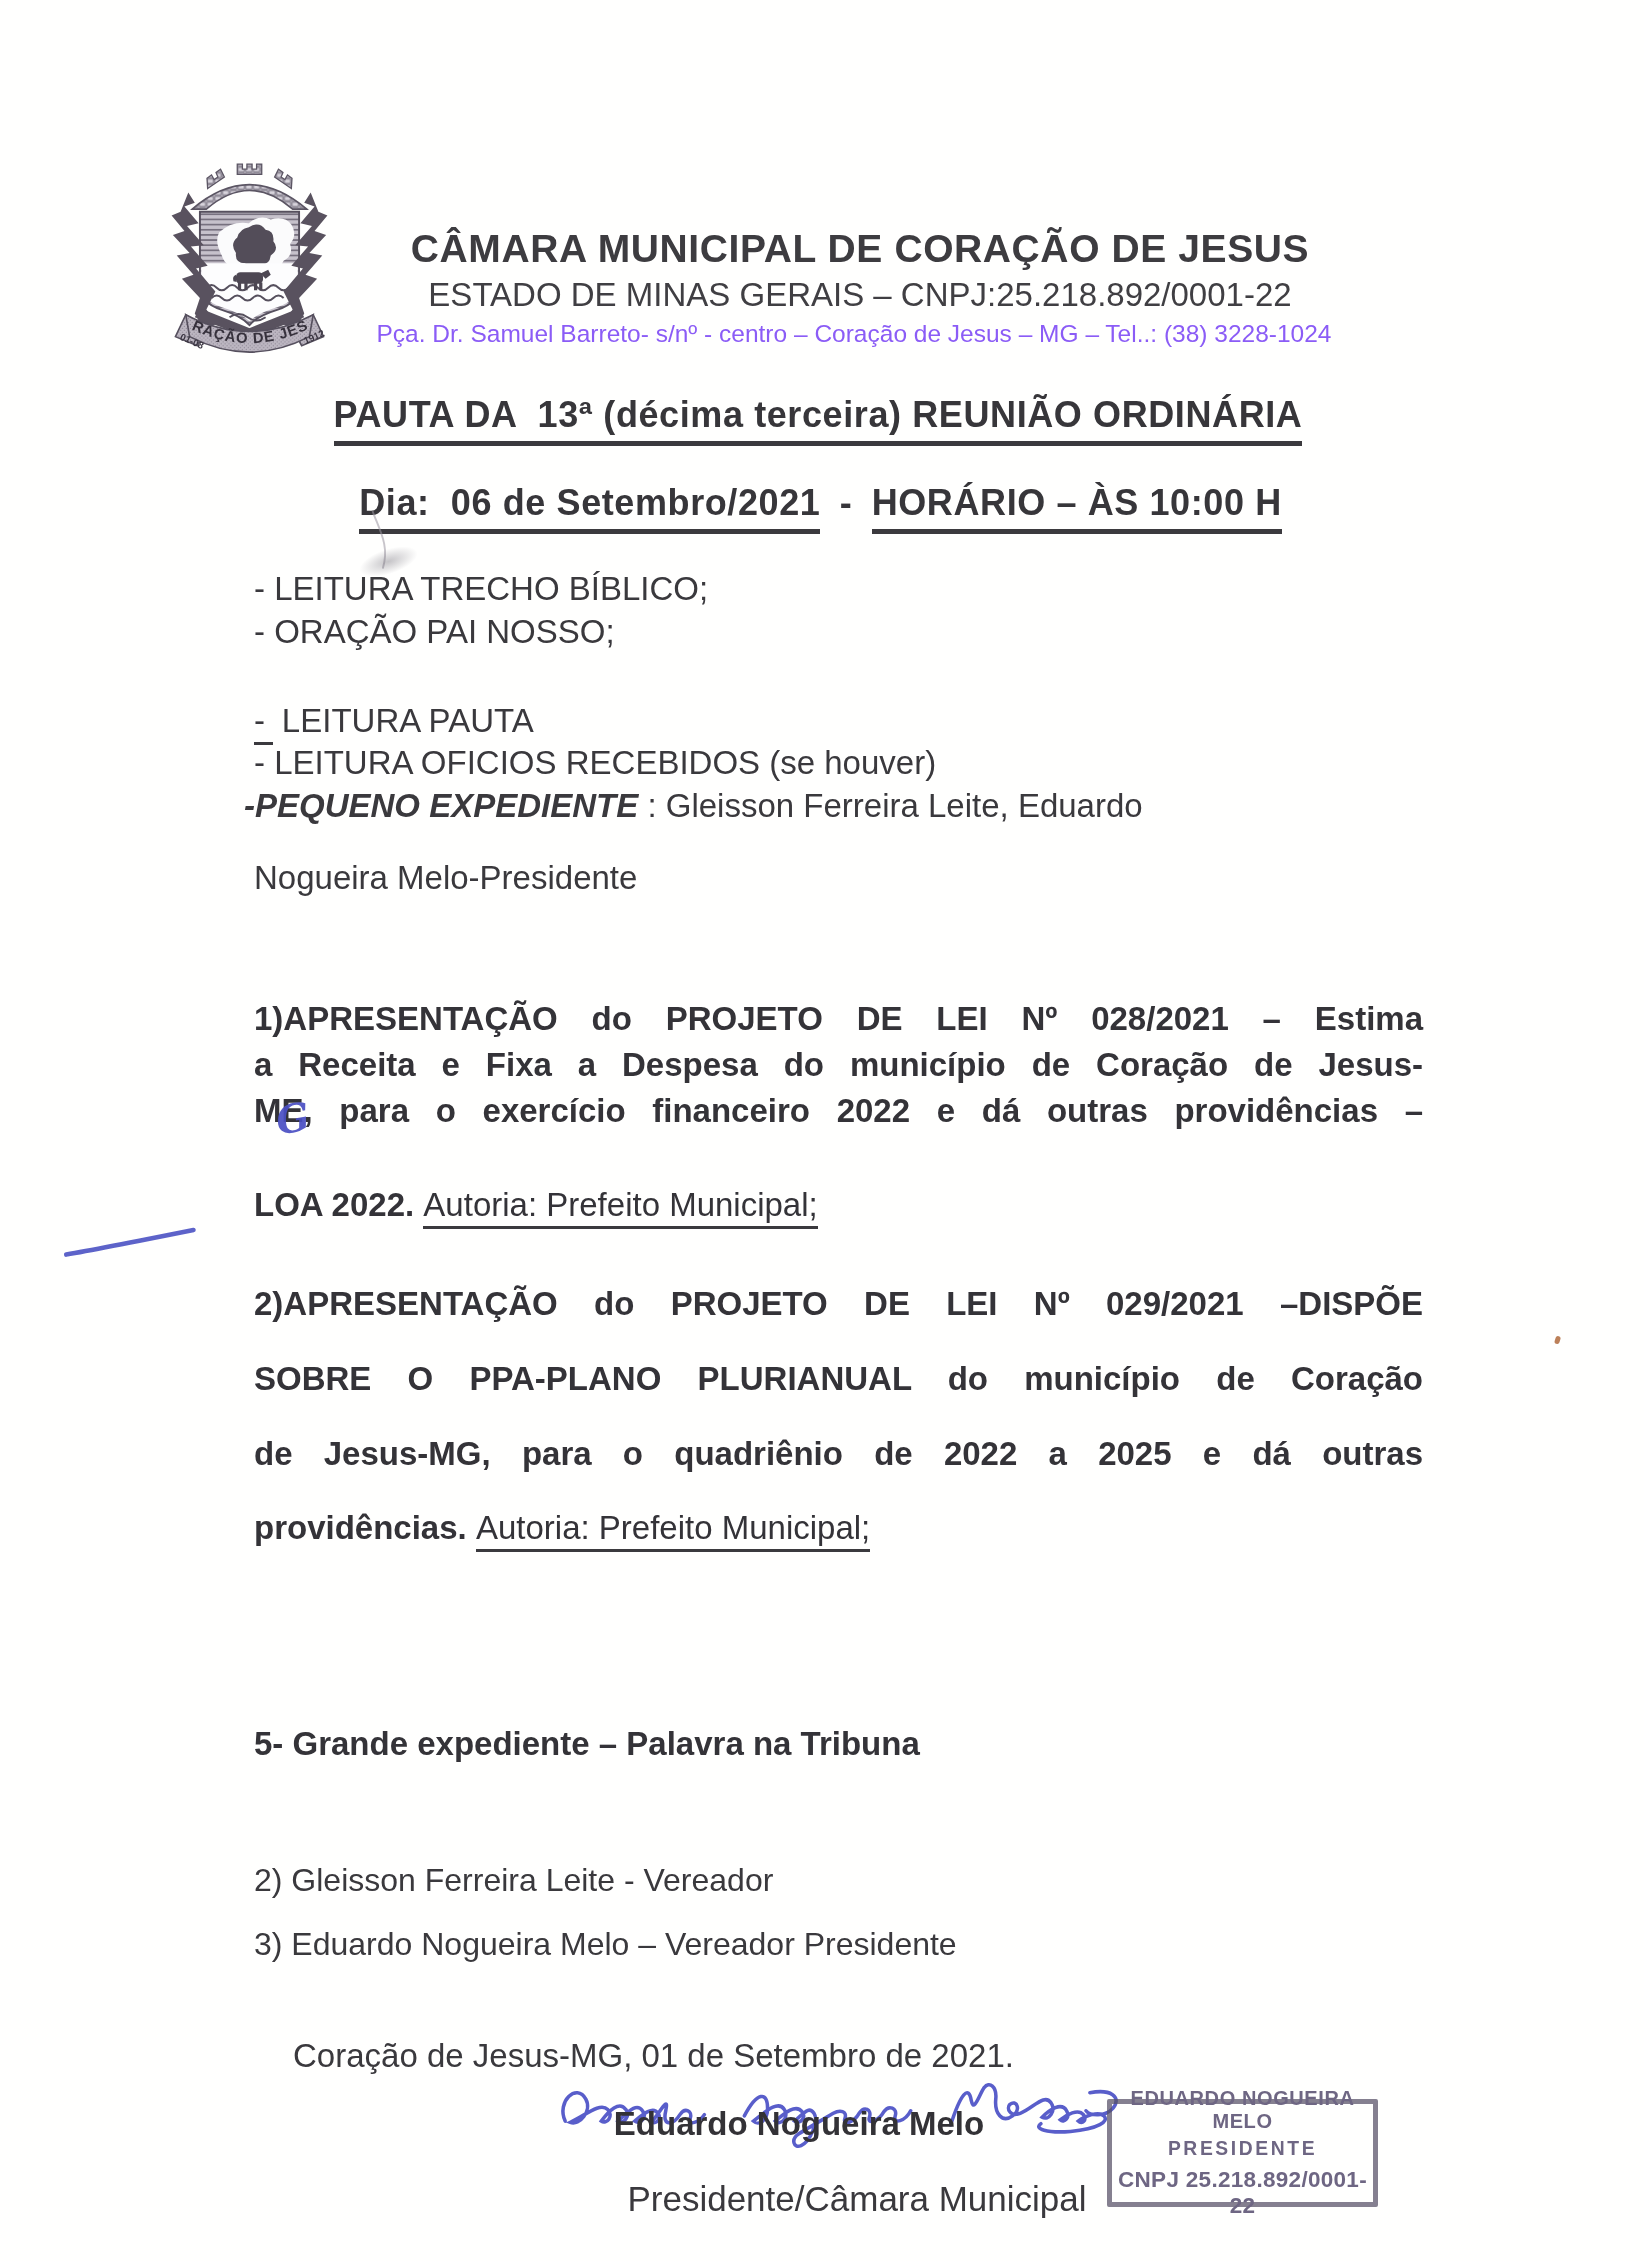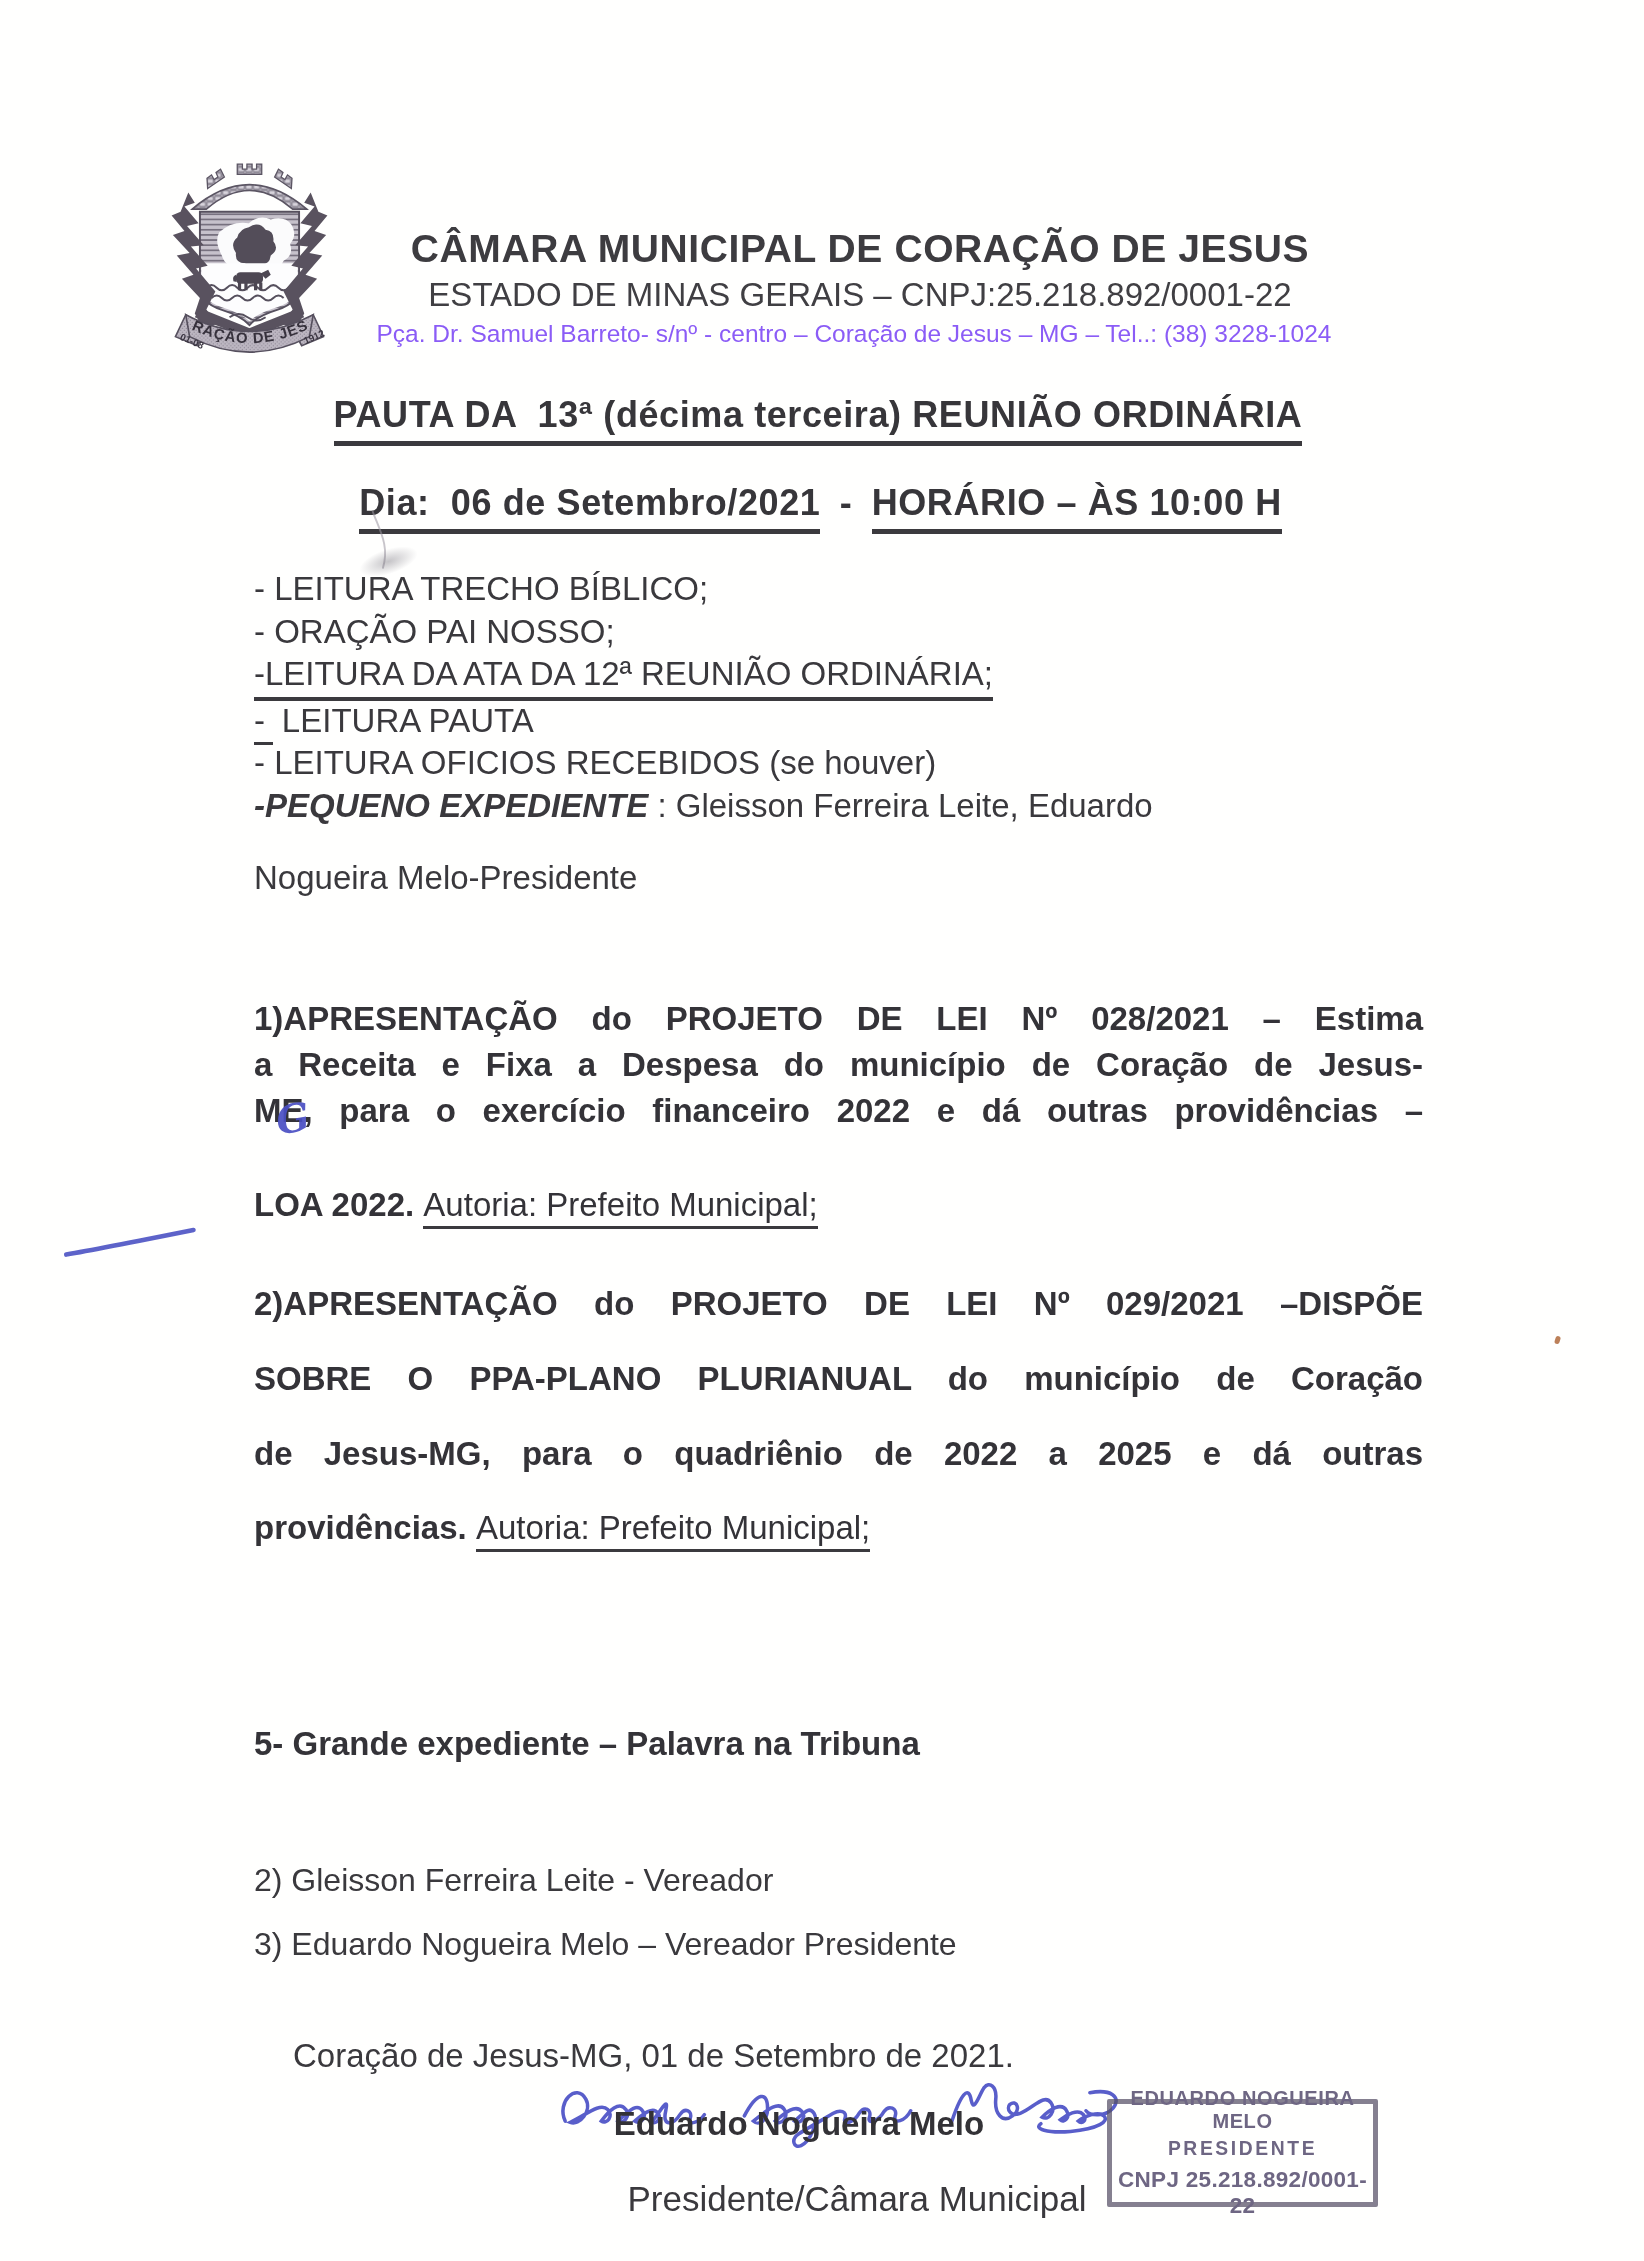--- a/index.html
+++ b/index.html
@@ -148,28 +148,25 @@
     <span class="doc-title u-thick pre">Dia:  06 de Setembro/2021</span><span class="doc-title sep-dash">-</span><span class="doc-title u-thick pre">HORÁRIO – ÀS 10:00 H</span>
   </div>
 
   <svg class="abs" style="left:361px;top:509px;" width="58" height="64" viewBox="0 0 90 100">
     <path d="M18,4 C30,36 44,58 34,92" fill="none" stroke="#9a96a0" stroke-width="3" opacity=".55" stroke-linecap="round"></path>
   </svg>
   <div class="abs smudge" style="left:358px;top:549px;"></div>
 
   <div class="abs line" style="left:254px;top:570px;">- LEITURA TRECHO BÍBLICO;</div>
   <div class="abs line" style="left:254px;top:613px;">- ORAÇÃO PAI NOSSO;</div>
-  <div class="abs line" style="left:254px;top:655px;">
-    <span class="u-mid">-LEITURA DA ATA DA 12ª REUNIÃO ORDINÁRIA;</span>
-  </div>
   <div class="abs line" style="left:254px;top:702px;">
     <span class="u-dash">-</span><span> LEITURA PAUTA</span>
   </div>
   <div class="abs line" style="left:254px;top:744px;">- LEITURA OFICIOS RECEBIDOS (se houver)</div>
-  <div class="abs line" style="left:254px;top:787px;">
+  <div class="abs line" style="left:244px;top:787px;">
     <span class="b it">-PEQUENO EXPEDIENTE</span><span> : Gleisson Ferreira Leite, Eduardo</span>
   </div>
   <div class="abs line" style="left:254px;top:859px;">Nogueira Melo-Presidente</div>
 
   <div class="abs" style="left:254px;top:1000px;">
     <div class="line parab just" style="height:46px;">1)APRESENTAÇÃO  do PROJETO DE LEI Nº 028/2021 – Estima</div>
     <div class="line parab just" style="height:46px;">a Receita e Fixa a Despesa do município de Coração de Jesus-</div>
     <div class="line parab just" style="height:46px;">
       <span>M</span><span class="corr"><span>E</span><span class="pen">G</span></span><span>, para o exercício financeiro 2022 e dá outras providências –</span>
     </div>

